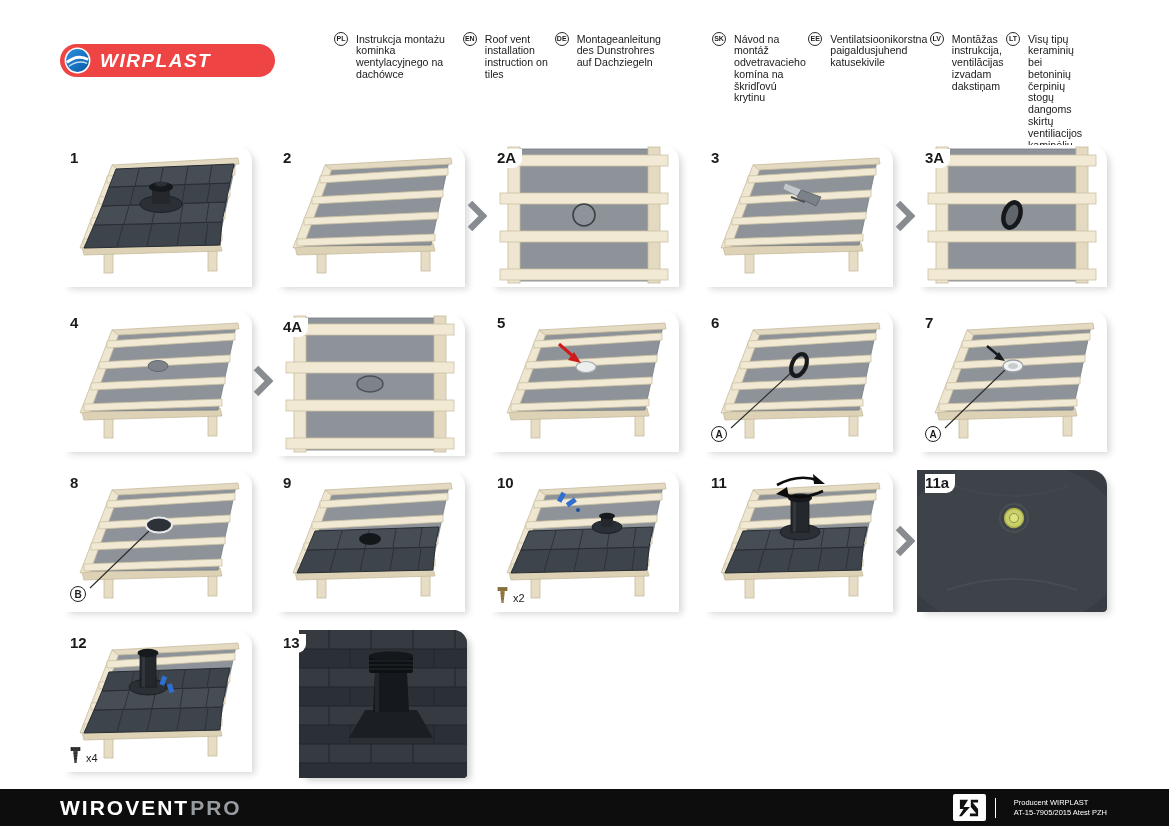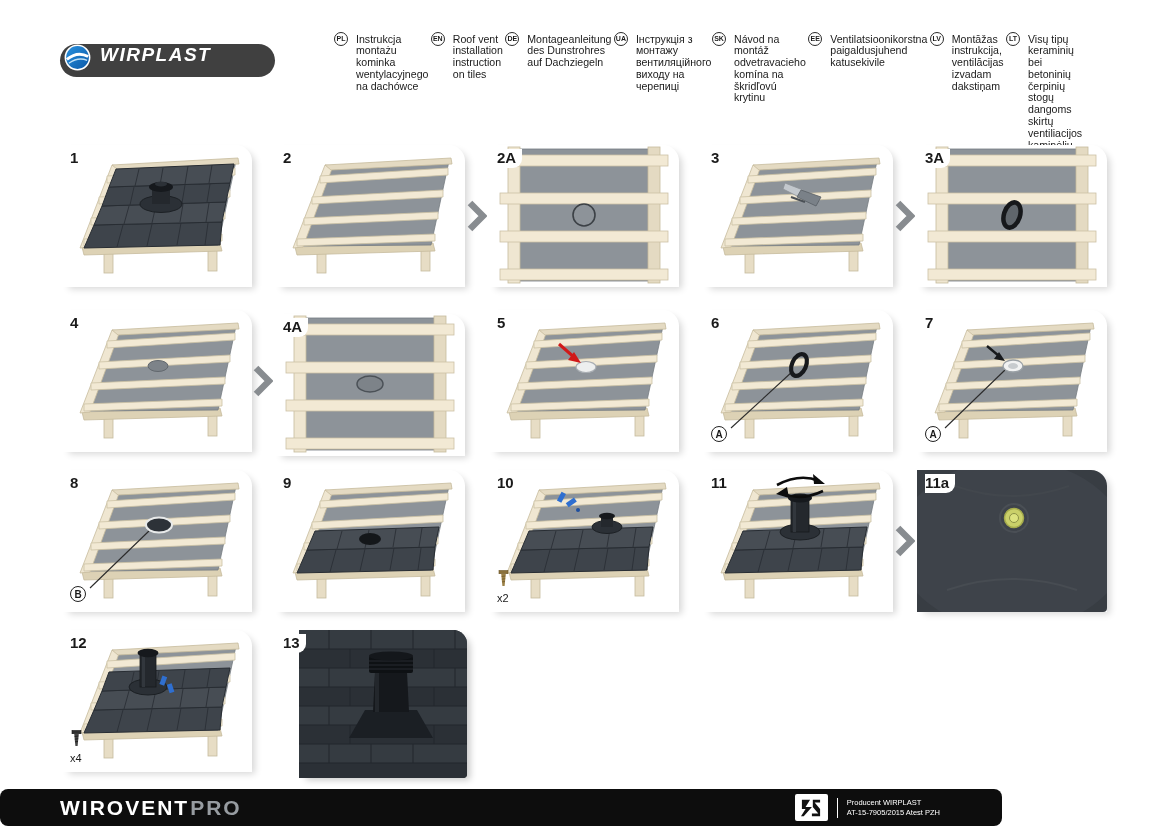--- a/index.html
+++ b/index.html
@@ -2,21 +2,21 @@
 <html><head>
 <meta charset="utf-8">
 <style>
   * { margin:0; padding:0; box-sizing:border-box; }
   html,body { background:#ffffff; }
   .page { position:relative; width:1169px; height:826px; background:#fff;
           font-family:"Liberation Sans", sans-serif; color:#1a1a1a; overflow:hidden; }
 
   
   .logo { position:absolute; left:60px; top:44px; width:215px; height:33px;
-          background:#404040; border-radius:17px; display:flex; align-items:flex-start;
+          background:#ef4444; border-radius:17px; display:flex; align-items:center;
           padding:0 14px 0 4px; }
   .logo-globe { width:27px; height:27px; flex:0 0 auto; }
   .logo-text { color:#fff; font-weight:bold; font-style:italic; font-size:19px;
                letter-spacing:1.5px; margin-left:9px; }
 
   .langs { position:absolute; top:33px; display:flex; flex-direction:row; gap:2.4px; }
   .langs-left { left:334px; width:335px; }
   .langs-right { left:712px; width:352px; }
   .lang-row { display:flex; align-items:flex-start; gap:8px; font-size:10.6px; line-height:11.8px; }
   .lang-code { flex:0 0 auto; width:14px; height:14px; border:1.2px solid #2a2a2a; border-radius:50%;
@@ -29,35 +29,35 @@
           border-radius:0 16px 0 0; box-shadow:5px 4px 7px -2px rgba(0,0,0,0.16); }
   .cell.bare { background:transparent; box-shadow:none; border-radius:0; }
   .cell svg.illus { position:absolute; inset:0; width:100%; height:100%; }
   .step-num { position:absolute; top:4px; left:8px; font-size:15px; font-weight:bold;
               z-index:5; background:#fff; padding:0 6px 2px 0; border-radius:0 0 9px 0; }
   .chev { position:absolute; width:20px; height:32px; }
   .marker { position:absolute; left:8px; bottom:10px; z-index:4; }
   .marker-circle { display:flex; width:16px; height:16px; border:1.4px solid #222; border-radius:50%;
                    align-items:center; justify-content:center; font-size:10px; font-weight:bold; background:#fff; }
   .count { position:absolute; left:8px; bottom:8px; display:flex; align-items:flex-end; gap:5px;
-           font-size:11px; z-index:4;flex-direction:column; }
+           font-size:11px; z-index:4; }
   .photo { position:absolute; inset:0; overflow:hidden; border-radius:0 16px 4px 0; }
   .photo13 { position:absolute; left:24px; top:0; width:168px; height:148px; overflow:hidden;
              border-radius:0 14px 4px 0; box-shadow:5px 4px 7px -2px rgba(0,0,0,0.22); }
   .photo svg, .photo13 svg { display:block; width:100%; height:100%; }
 
   
-  .footer { position:absolute; left:0; top:789px; width:1002px; height:37px; background:#0d0d0d;
-            color:#fff; display:flex; align-items:center;border-radius:8px; }
+  .footer { position:absolute; left:0; top:789px; width:1169px; height:37px; background:#0d0d0d;
+            color:#fff; display:flex; align-items:center; }
   .brand { margin-left:60px; font-size:21px; font-weight:bold; letter-spacing:2px; }
   .brand .pro { color:#979ca1; margin-left:1px; }
   .producer { margin-left:auto; margin-right:62px; display:flex; align-items:center; gap:9px; }
   .producer-logo { width:33px; height:27px; background:#fff; border-radius:2px;
                    display:flex; align-items:center; justify-content:center; }
-  .producer-text { border-left:1px solid #fff; padding-left:9px; font-size:7.5px; line-height:10px; color:#fff; }
+  .producer-text { border-left:1px solid #fff; padding-left:18px; font-size:7.5px; line-height:10px; color:#fff; }
 </style>
 </head>
 <body>
 
 <div class="page">
 
   <svg width="0" height="0" style="position:absolute" aria-hidden="true">
     <defs>
       <g id="s-iso">
         <rect x="42" y="100" width="9" height="28" fill="#e7ddc5" stroke="#c6bb9d" stroke-width="0.8"></rect>
@@ -137,24 +137,20 @@
       <span class="lang-code">PL</span>
       <span class="lang-text">Instrukcja montażu kominka wentylacyjnego na dachówce</span>
     </div>
     <div class="lang-row">
       <span class="lang-code">EN</span>
       <span class="lang-text">Roof vent installation instruction on tiles</span>
     </div>
     <div class="lang-row">
       <span class="lang-code">DE</span>
       <span class="lang-text">Montageanleitung des Dunstrohres auf Dachziegeln</span>
-    </div>
-    <div class="lang-row">
-      <span class="lang-code">UA</span>
-      <span class="lang-text">Інструкція з монтажу вентиляційного виходу на черепиці</span>
     </div>
   </div>
 
   <div class="langs langs-right">
     <div class="lang-row">
       <span class="lang-code">SK</span>
       <span class="lang-text">Návod na montáž odvetravacieho komína na škridľovú krytinu</span>
     </div>
     <div class="lang-row">
       <span class="lang-code">EE</span>

